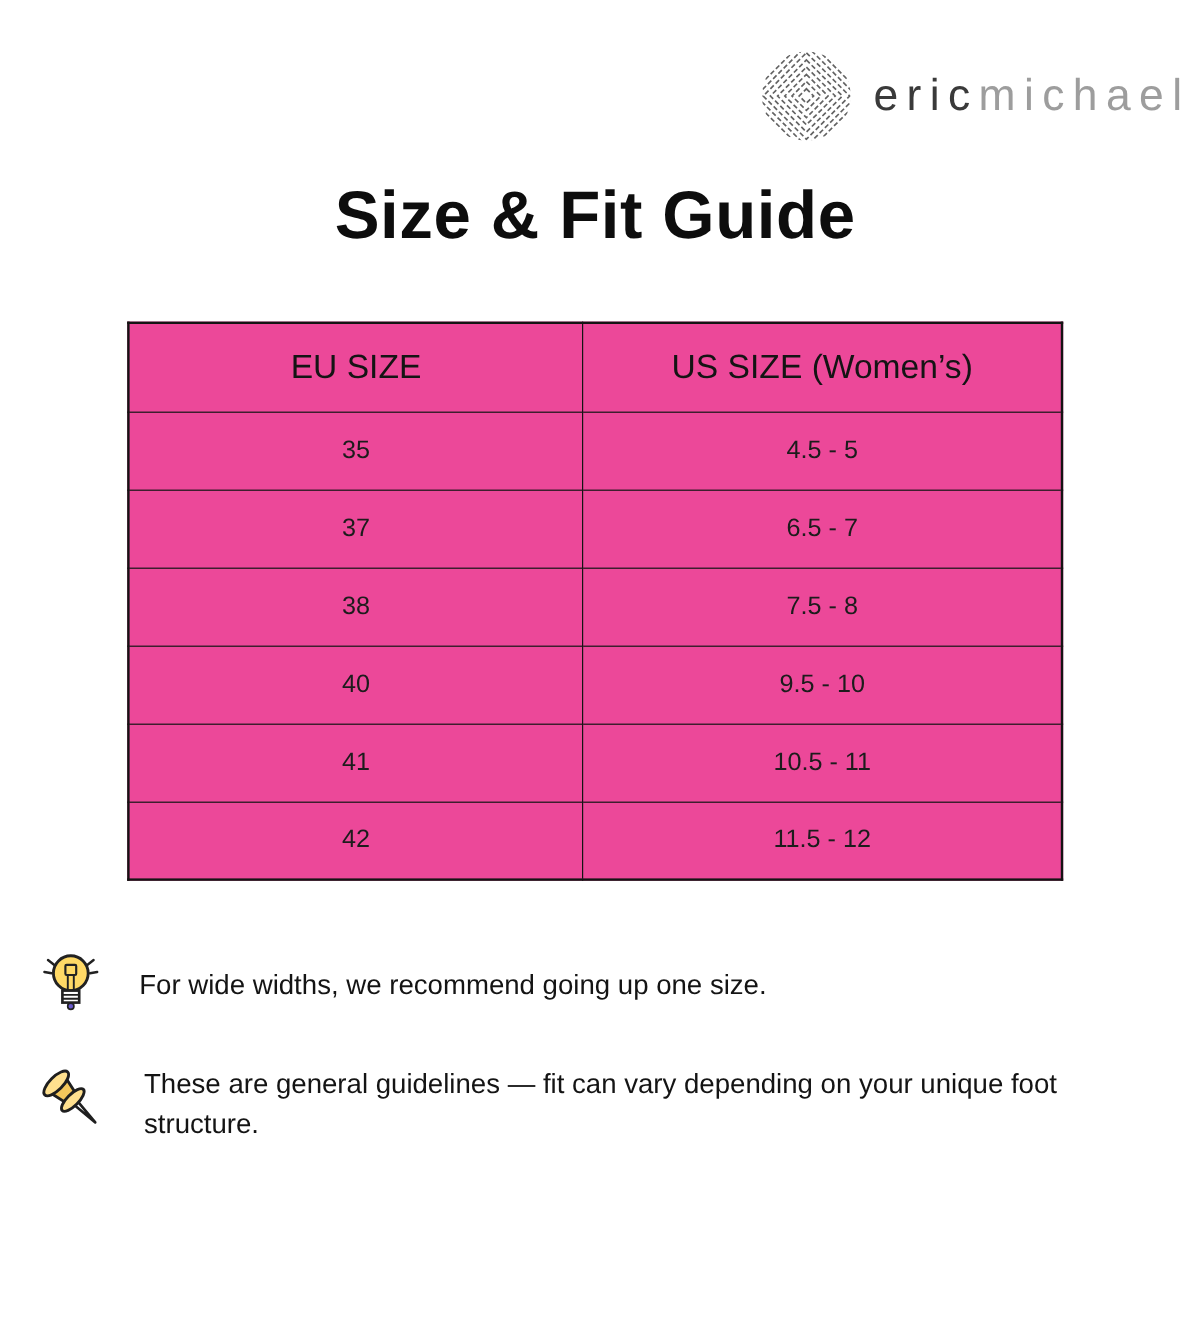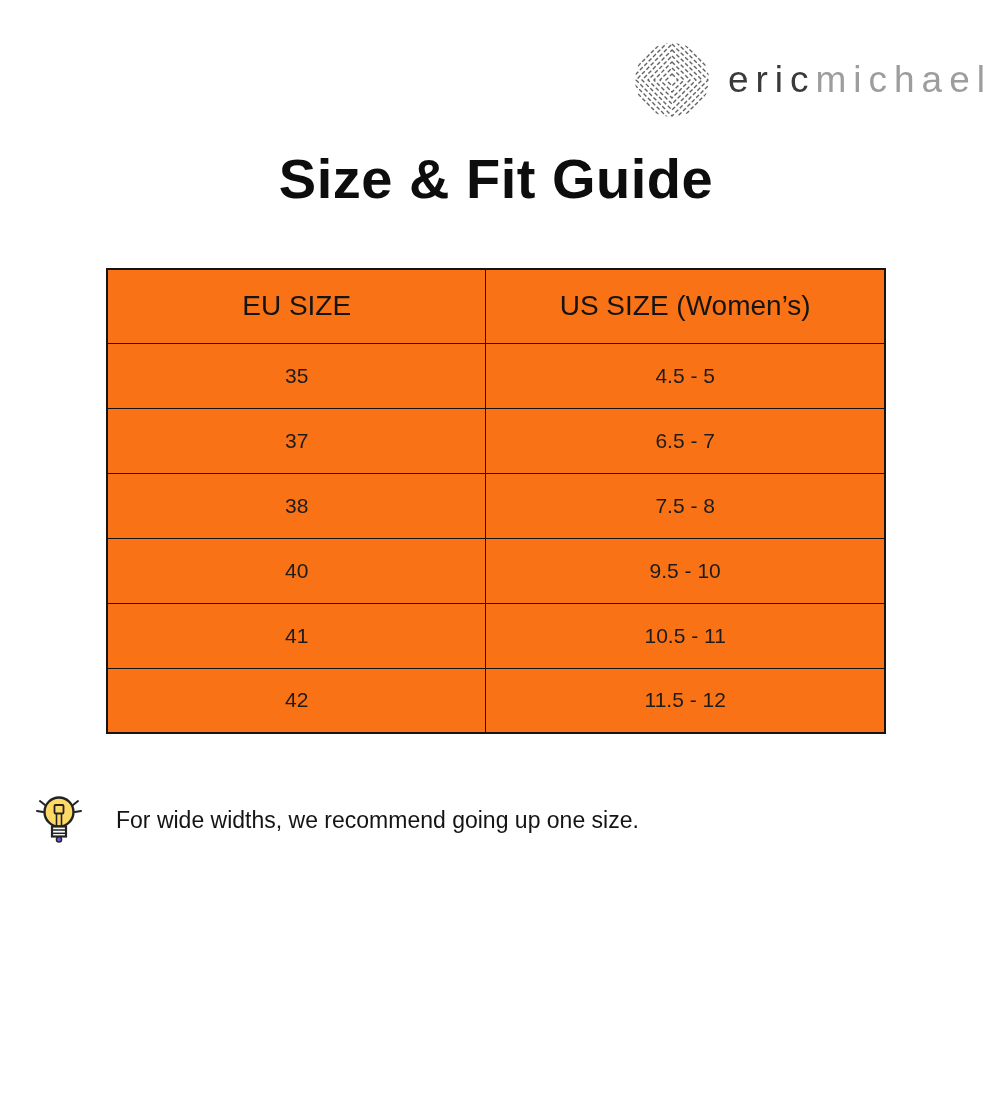--- a/index.html
+++ b/index.html
@@ -40,21 +40,21 @@
     color: #0d0d0d;
     letter-spacing: 0.5px;
   }
 
   
   .size-table {
     width: 780px;
     margin: 57px auto 0 auto;
     border-collapse: collapse;
     border: 2px solid #141414;
-    background: #f97316;
+    background: #ec4899;
     table-layout: fixed;
   }
   .size-table th,
   .size-table td {
     border: 1.5px solid #141414;
     text-align: center;
     vertical-align: middle;
     padding: 0;
   }
   .size-table col.col-eu { width: 48.7%; }
@@ -179,15 +179,28 @@
           <line x1="27.5" y1="23" x2="27.5" y2="35" stroke="#222222" stroke-width="1.6"></line>
           <rect x="18" y="35.5" width="14" height="10" fill="#ffffff" stroke="#222222" stroke-width="2.2"></rect>
           <line x1="18" y1="39" x2="32" y2="39" stroke="#222222" stroke-width="1.5"></line>
           <line x1="18" y1="42.3" x2="32" y2="42.3" stroke="#222222" stroke-width="1.5"></line>
           <circle cx="25" cy="48.5" r="2.6" fill="#6a5acd" stroke="#222222" stroke-width="1.4"></circle>
         </svg>
       </span>
       <p class="note-text">For wide widths, we recommend going up one size.</p>
     </div>
 
+    <div class="note">
+      <span class="note-icon">
+        <svg width="54" height="62" viewBox="0 0 54 62">
+          <g transform="rotate(-45 27 30)">
+            <path d="M25 34 L27 56 L29 34 Z" fill="#ffffff" stroke="#1f1f1f" stroke-width="2.2" stroke-linejoin="round"></path>
+            <path d="M18 12 L21.5 28 L32.5 28 L36 12 Z" fill="#f4c75b" stroke="#1f1f1f" stroke-width="2.4" stroke-linejoin="round"></path>
+            <ellipse cx="27" cy="10" rx="13.5" ry="5.5" fill="#ffe08e" stroke="#1f1f1f" stroke-width="2.4"></ellipse>
+            <ellipse cx="27" cy="29.5" rx="12.5" ry="4.8" fill="#ffe08e" stroke="#1f1f1f" stroke-width="2.4"></ellipse>
+          </g>
+        </svg>
+      </span>
+      <p class="note-text">These are general guidelines — fit can vary depending on your unique foot structure.</p>
+    </div>
 
   </section>
 </div>
 
 </body></html>

